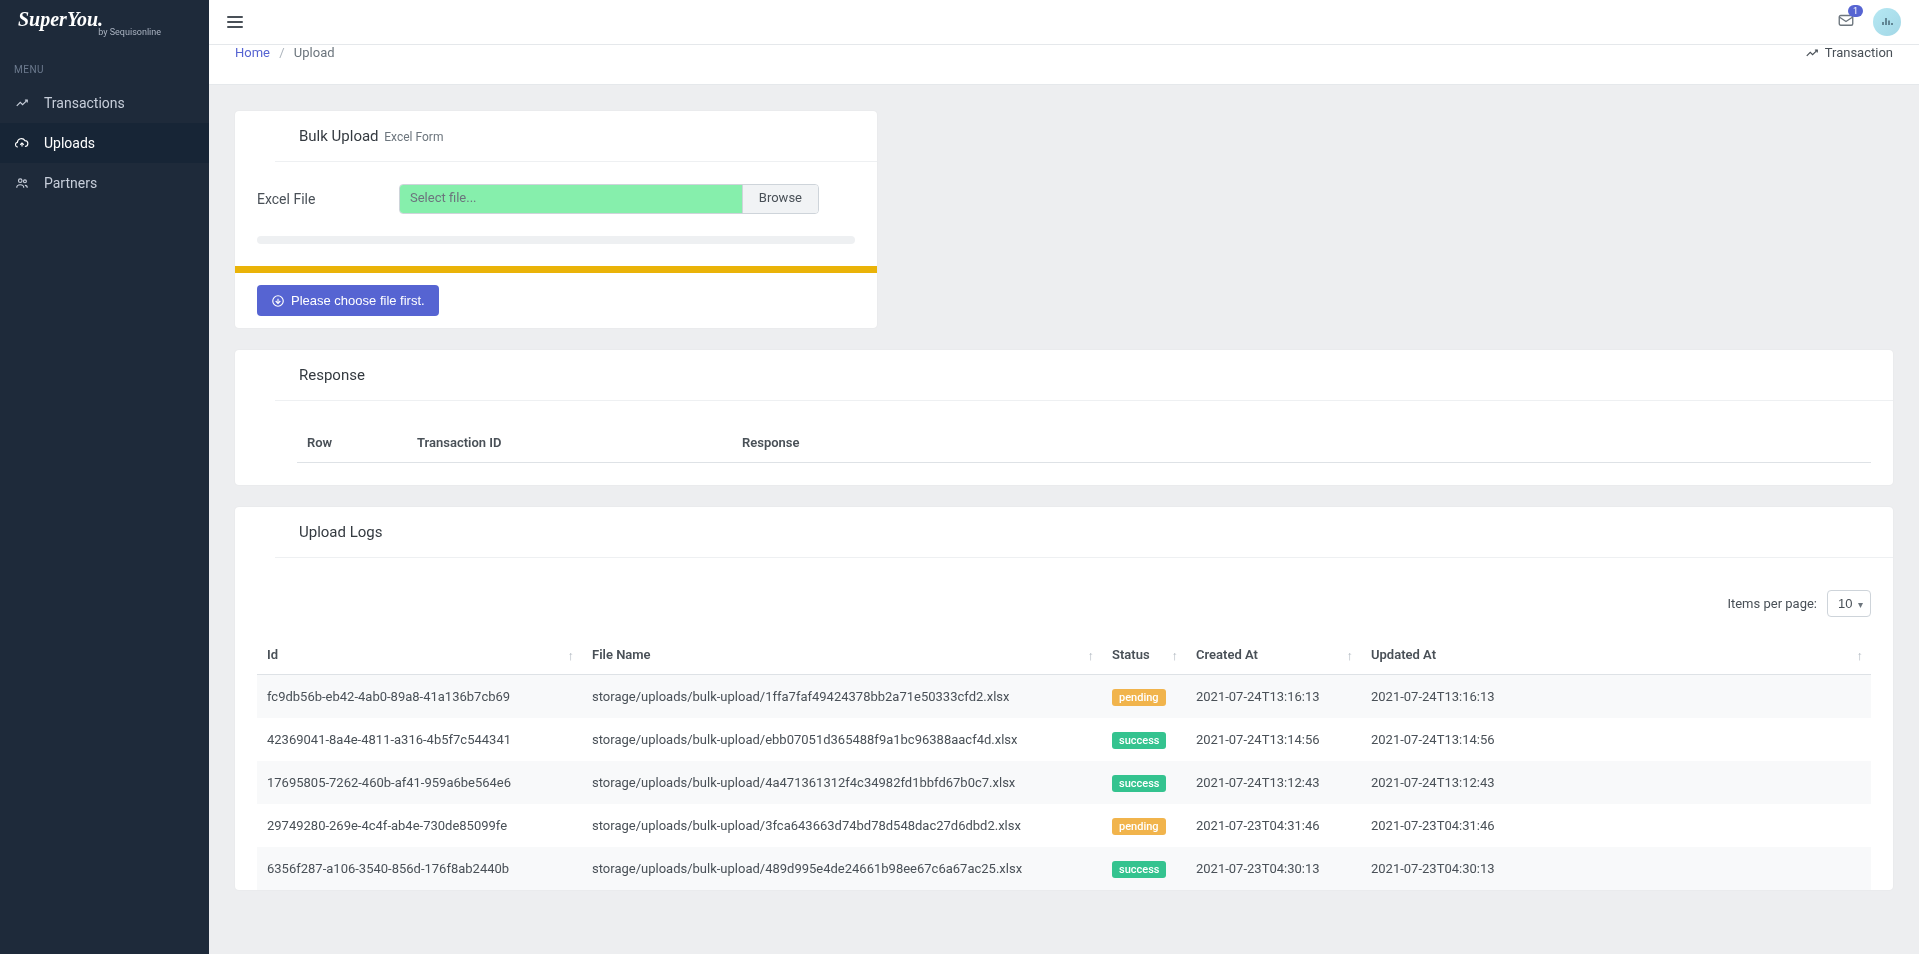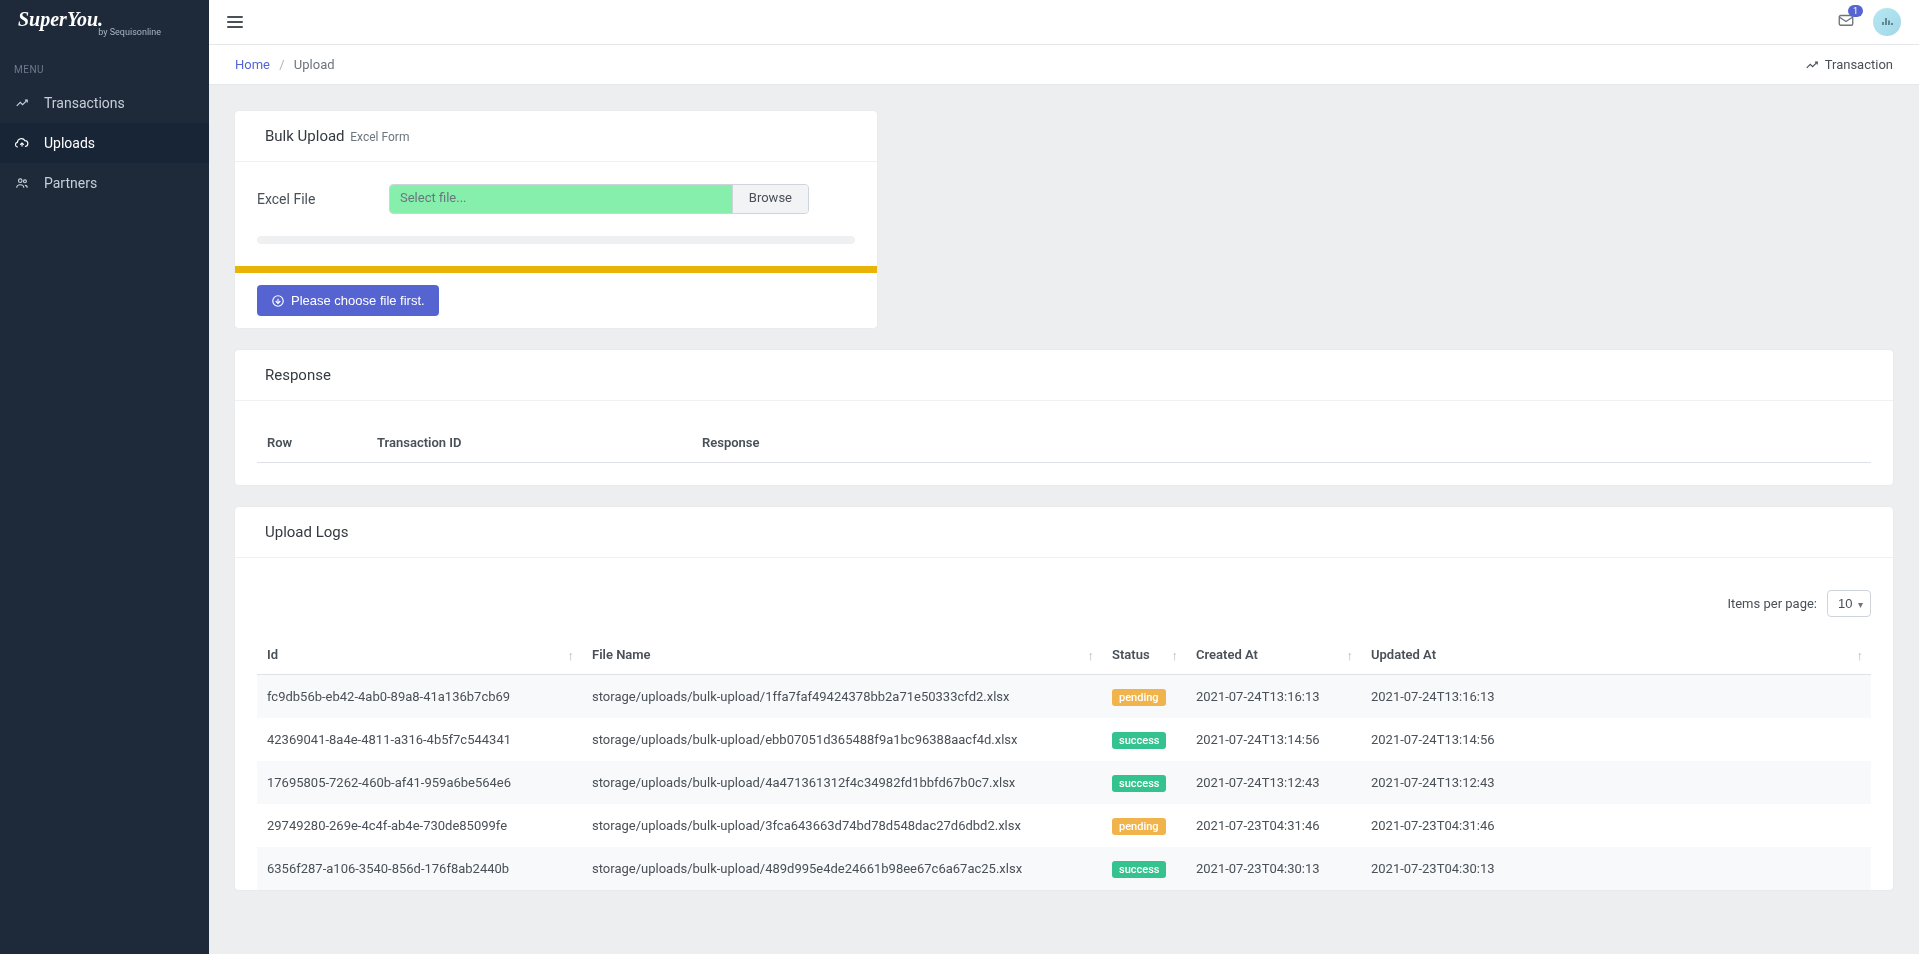--- a/index.html
+++ b/index.html
@@ -115,21 +115,21 @@
       display: flex;
       align-items: center;
       justify-content: center;
       cursor: pointer;
     }
     .breadcrumb-bar {
       height: 40px;
       background: #fff;
       border-bottom: 1px solid #e5e8eb;
       display: flex;
-      align-items: center;
+      align-items: flex-start;
       justify-content: space-between;
       padding: 0 26px;
       gap: 12px;
     }
     .breadcrumb {
       font-size: 13px;
       color: #6c757d;
     }
     .breadcrumb a {
       color: #5664d2;
@@ -151,41 +151,42 @@
       overflow-y: auto;
       flex: 1;
     }
     .card {
       background: #fff;
       border-radius: 4px;
       margin-bottom: 22px;
       box-shadow: 0 0 2px rgba(0,0,0,0.05);
     }
     .card-header {
-      padding: 16px 30px;
+      padding: 16px 24px;
       border-bottom: 1px solid #eef0f2;
       font-size: 15px;
       color: #343a40;
+      margin-left: 40px;
     }
     .card-header .sub {
       font-size: 12px;
       color: #6c757d;
       margin-left: 2px;
     }
     .card-body {
       padding: 22px;
     }
     .card-footer {
       padding: 12px 22px;
       border-top: 7px solid #eab308;
     }
     .form-row {
       display: flex;
       align-items: center;
-      gap: 12px;
+      gap: 22px;
     }
     .form-label {
       width: 120px;
       font-size: 14px;
       color: #495057;
     }
     .file-input {
       display: flex;
       flex: 1;
       max-width: 420px;
@@ -432,21 +433,21 @@
                 <path d="M8 12l4 4 4-4"></path>
                 <path d="M12 8v8"></path>
               </svg>
             <span>Please choose file first.</span>
           </button>
         </div>
       </div>
 
       <div class="card">
         <div class="card-header">Response</div>
-        <div class="card-body" style="padding-bottom:10px;">
+        <div class="card-body" style="padding-bottom:10px;margin-left:40px;">
           <table class="response-table">
             <thead>
               <tr>
                 <th style="width:110px">Row</th>
                 <th style="width:325px">Transaction ID</th>
                 <th>Response</th>
               </tr>
             </thead>
           </table>
         </div>

